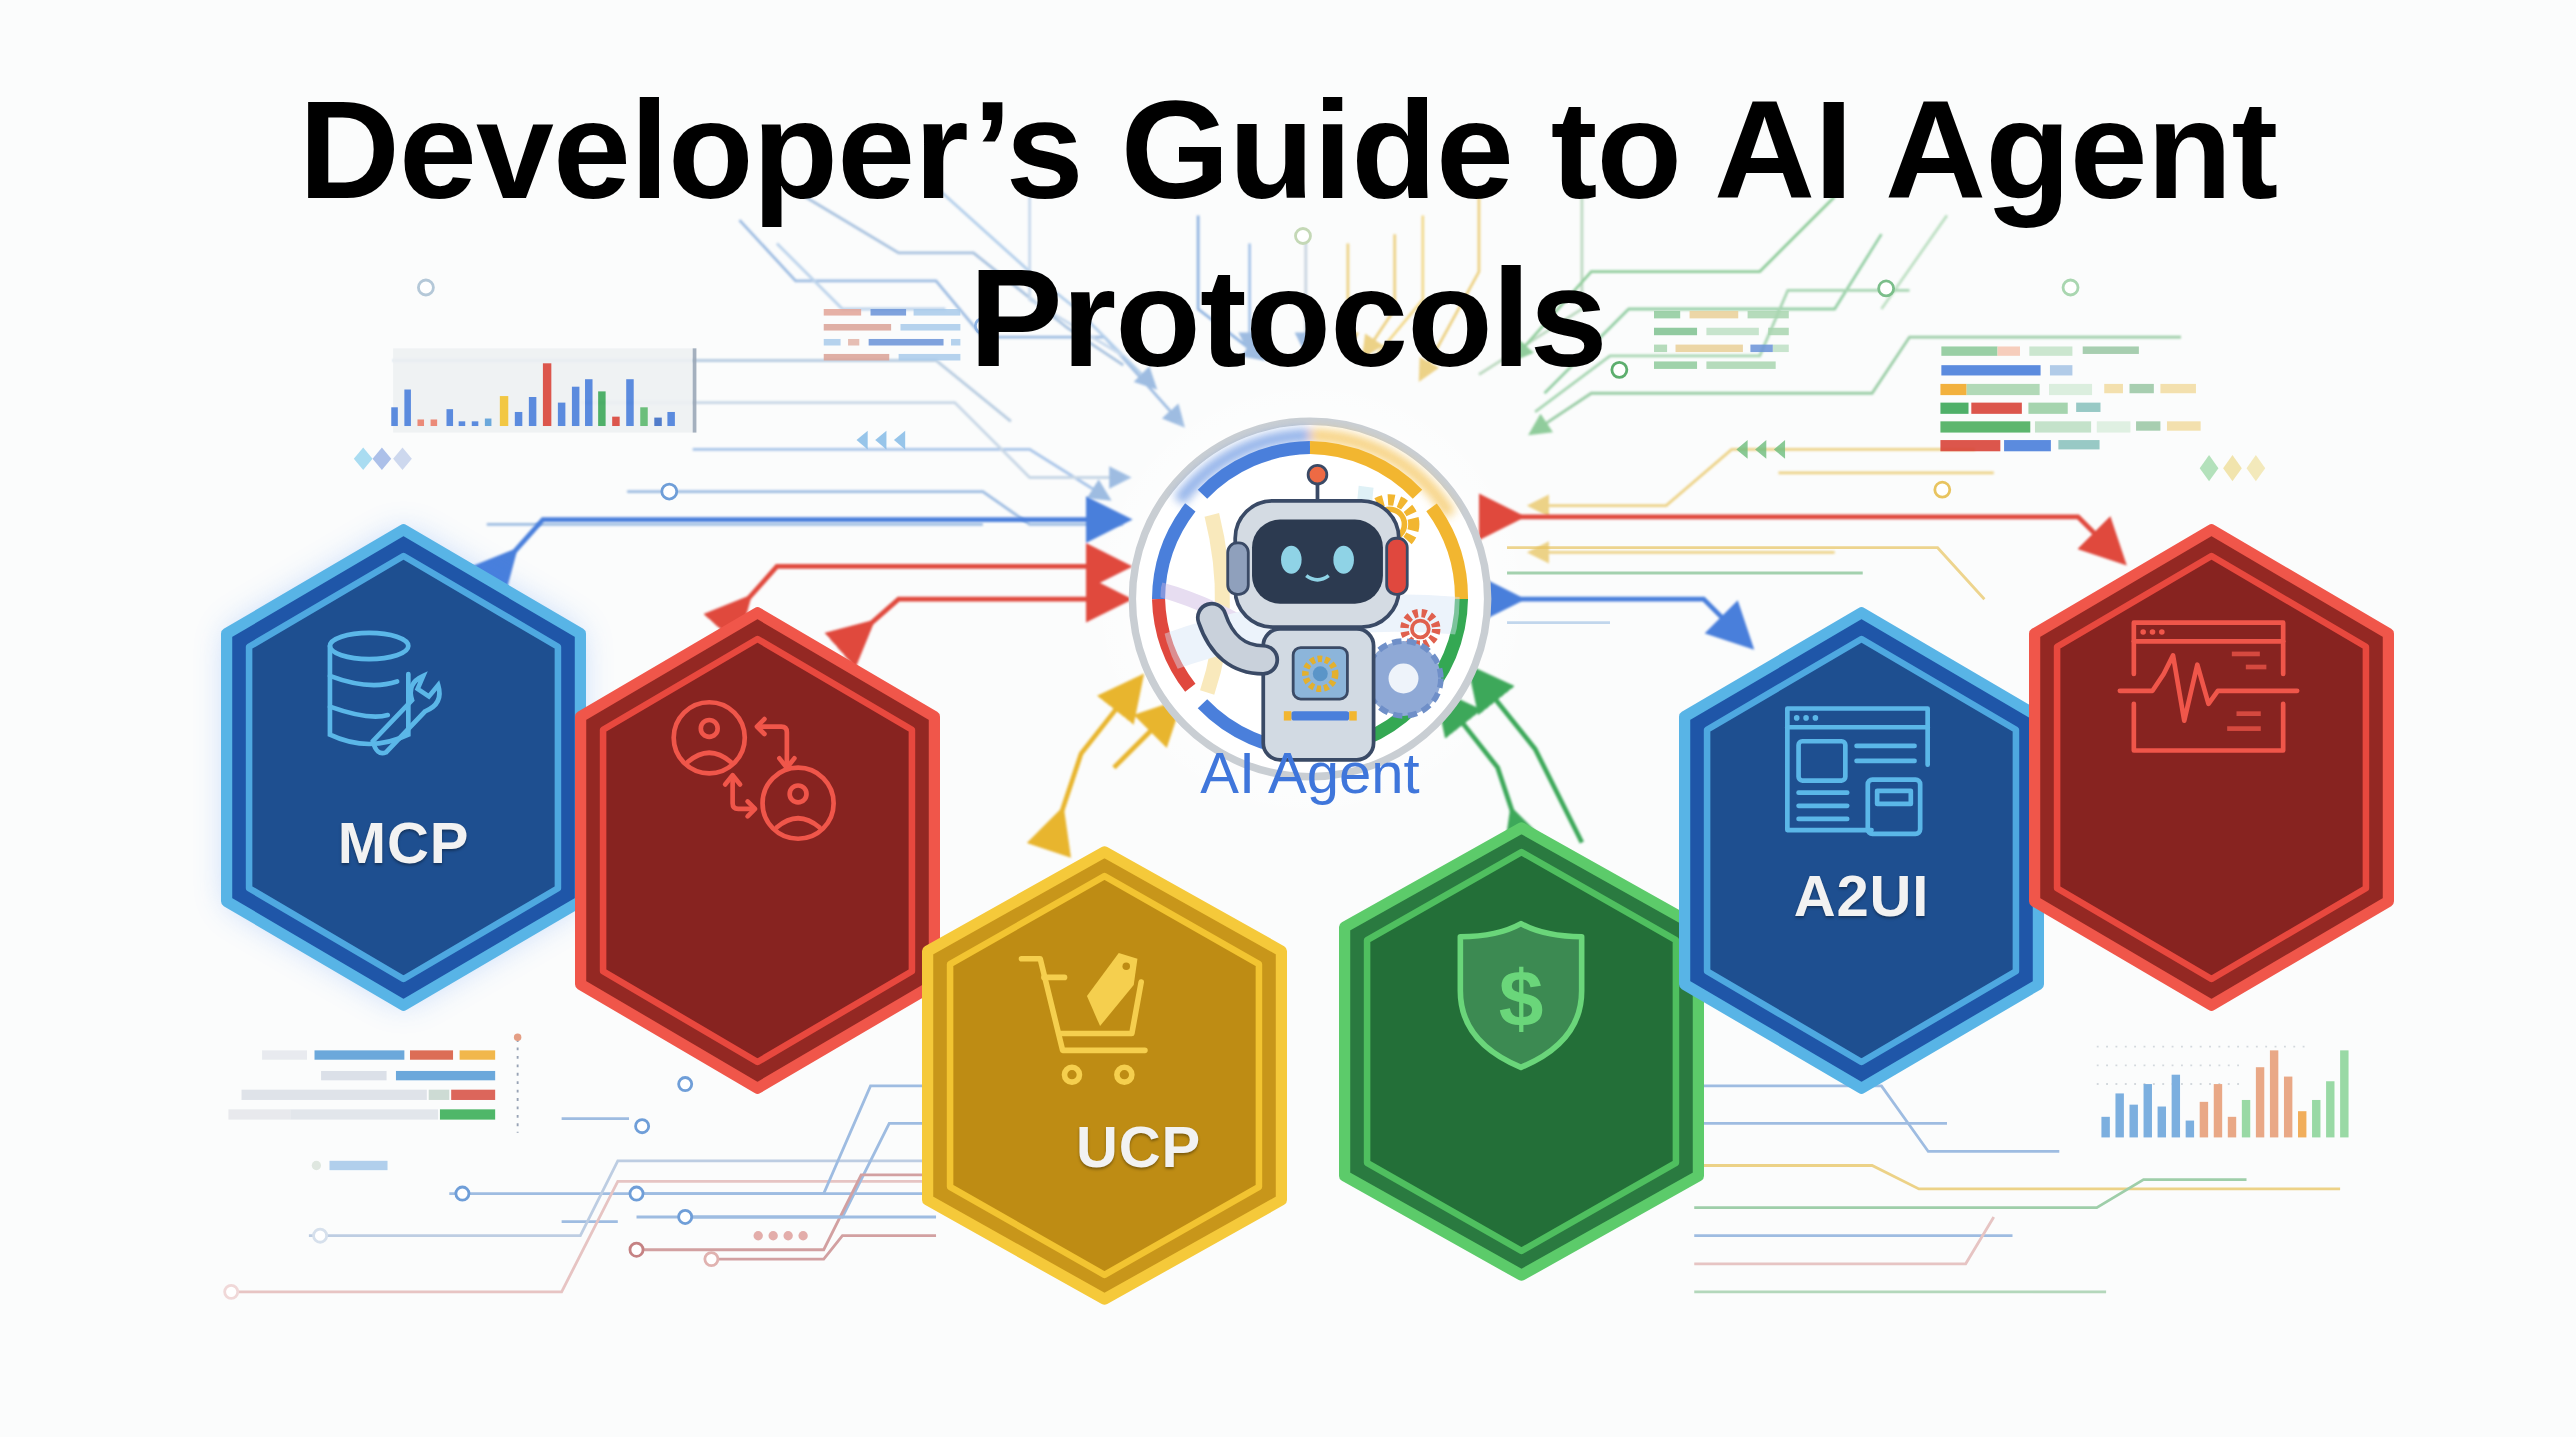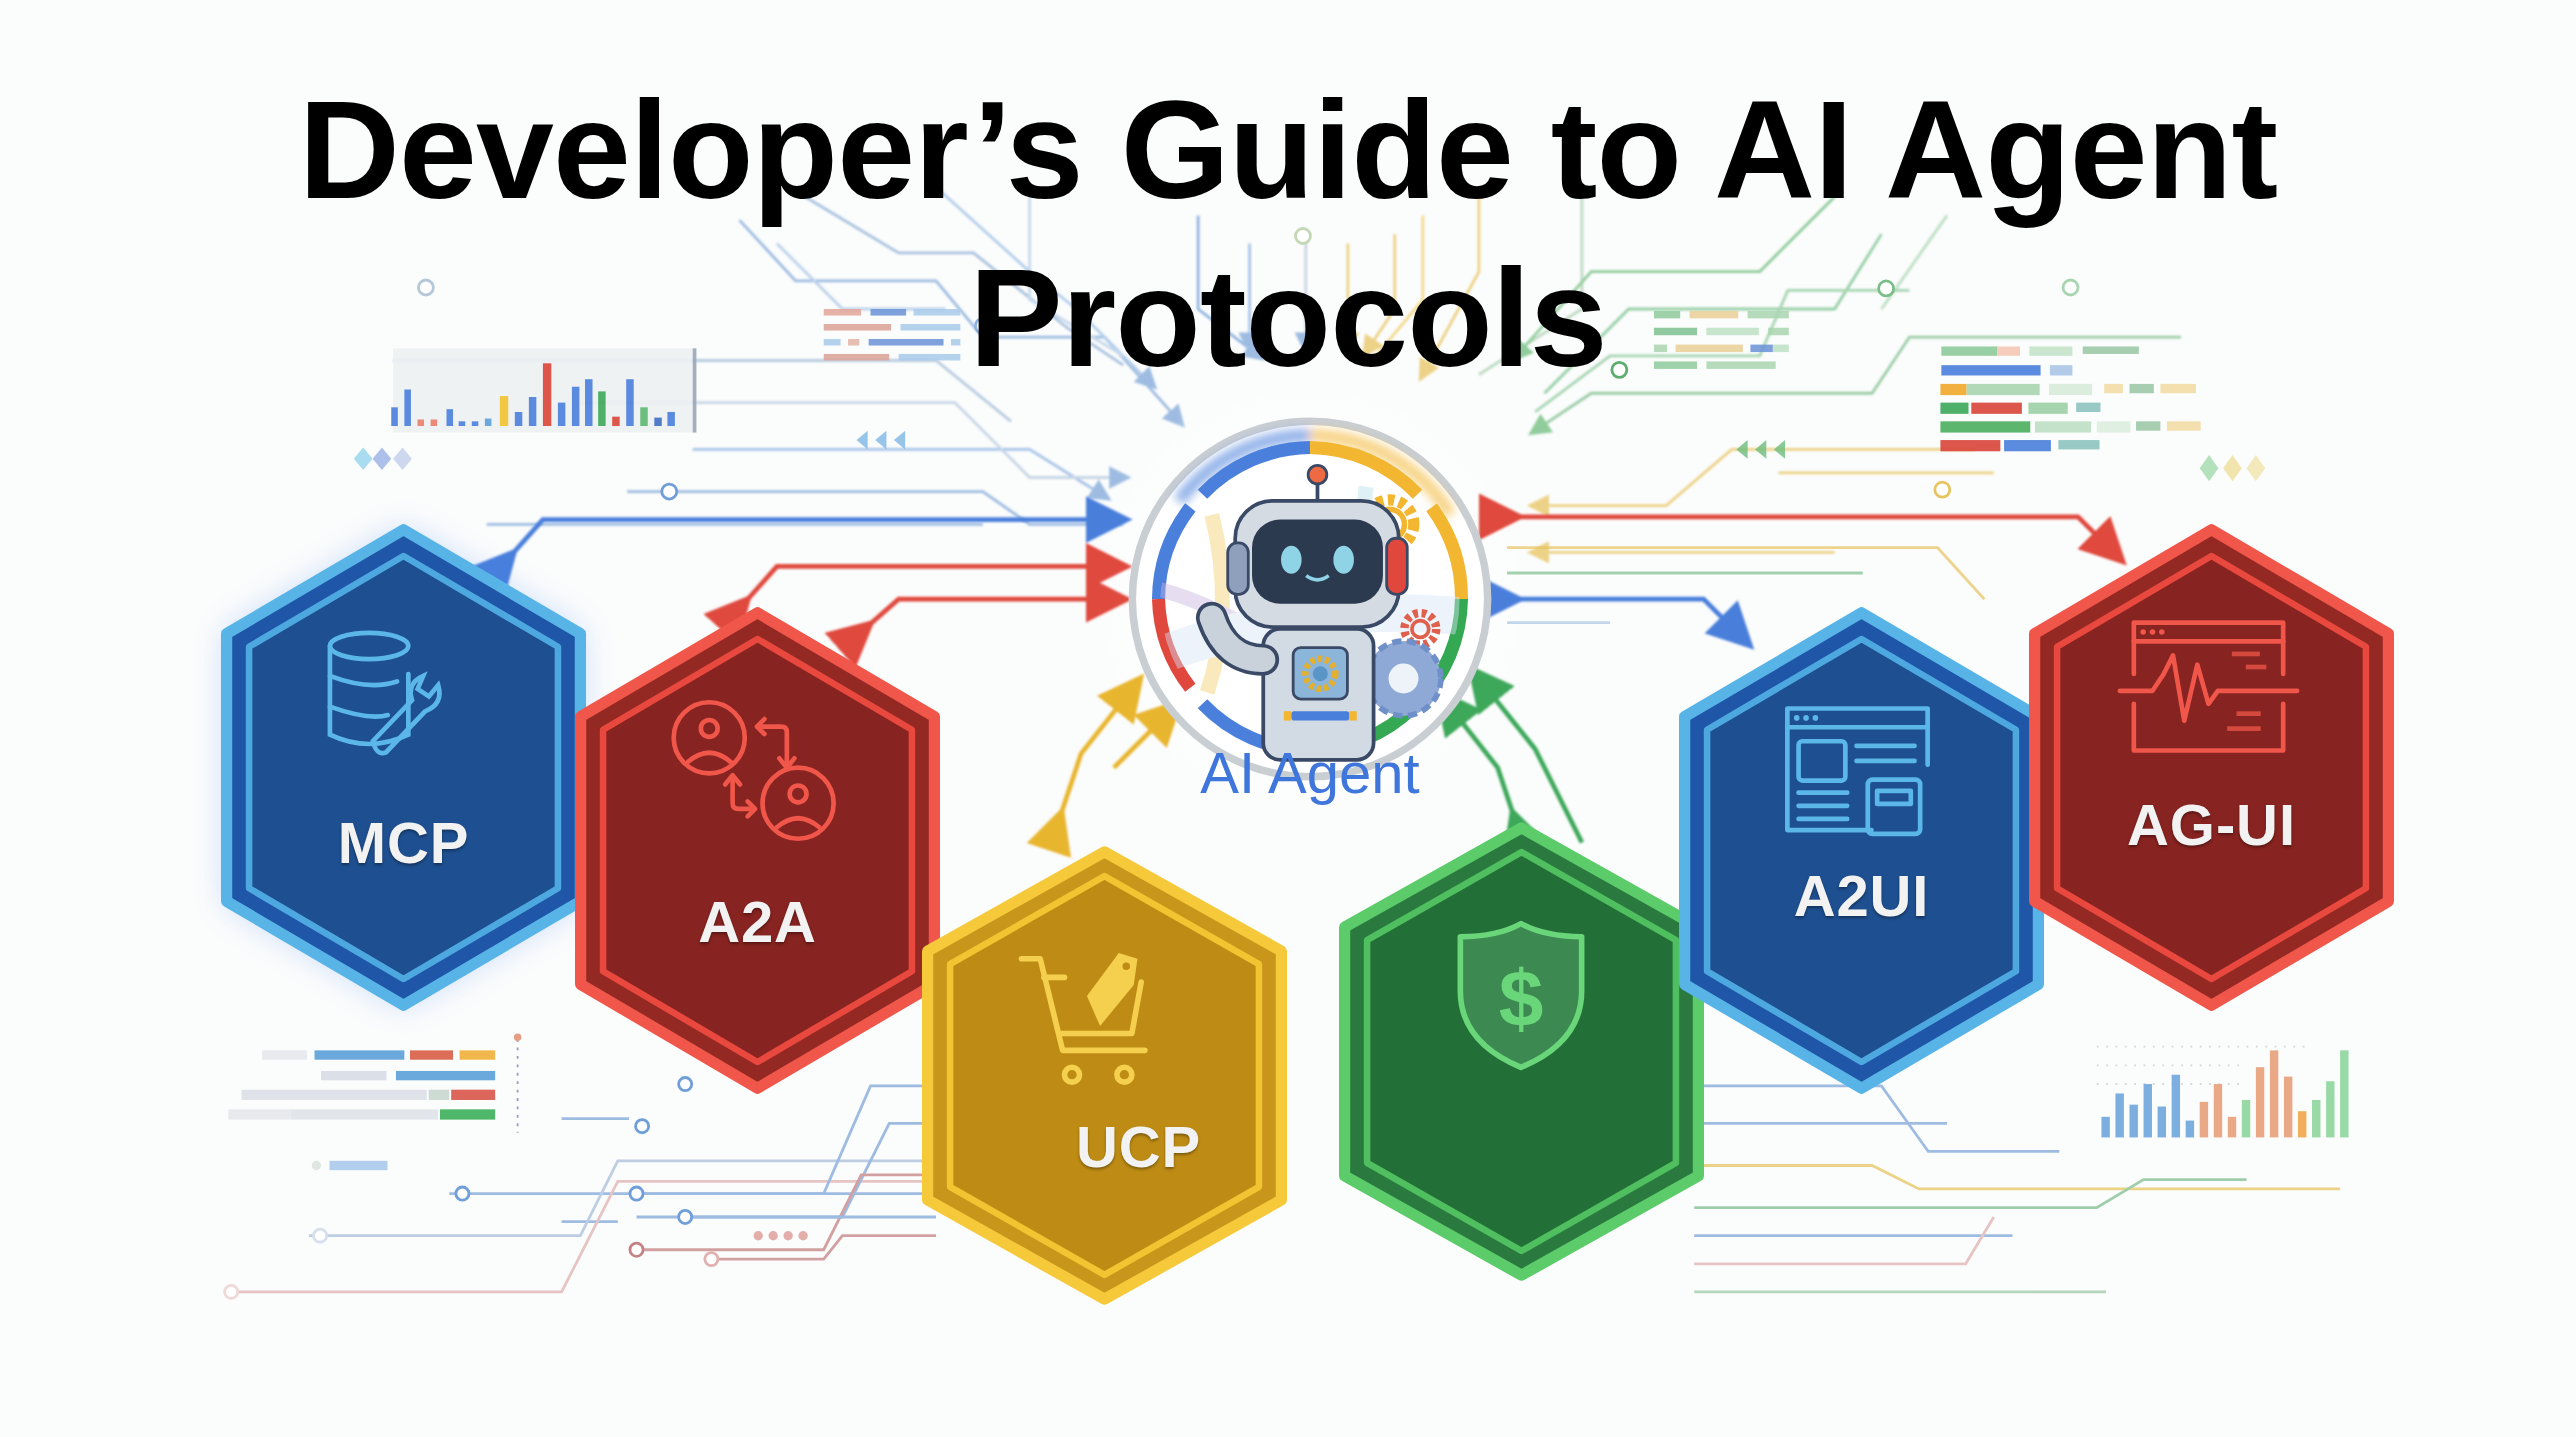--- a/index.html
+++ b/index.html
@@ -418,21 +418,20 @@
       <circle cx="140" cy="110" r="9"></circle>
       <path d="M117 146 Q140 126 163 146"></path>
       <path d="M98 38 L122 38 Q128 38 128 44 L128 78"></path>
       <path d="M104 30 L96 38 L104 46"></path>
       <path d="M120 72 L128 82 L136 72"></path>
       <path d="M70 92 L70 120 Q70 126 76 126 L92 126"></path>
       <path d="M62 100 L70 90 L78 100"></path>
       <path d="M86 118 L94 126 L86 134"></path>
     </g>
   </svg>
-  <div class="label" style="top:281px;">A2A</div>
 </div>
 
 <div class="hex" style="left:922px;top:846px;width:433px;height:459px;">
   <svg width="365" height="459" viewBox="0 0 390 490">
     <path d="M195 6 L384 112 L384 378 L195 484 L6 378 L6 112 Z" fill="#C8961A" stroke="#F5C93A" stroke-width="12" stroke-linejoin="round"></path>
     <path d="M195 32 L360 126 L360 364 L195 458 L30 364 L30 126 Z" fill="#BE8C14" stroke="#F2C431" stroke-width="7" stroke-linejoin="round"></path>
   </svg>
   <svg width="159" height="159" viewBox="0 0 170 170" style="position:absolute;left:92px;top:94px;">
     <g fill="none" stroke="#F5CF4E" stroke-width="6" stroke-linecap="round" stroke-linejoin="round">
       <path d="M8 20 L28 20 L52 118 L140 118"></path>
@@ -502,15 +501,14 @@
         <circle cx="40" cy="15" r="3"></circle>
         <circle cx="50" cy="15" r="3"></circle>
       </g>
     <g fill="#F0564A" opacity="0.75">
       <rect x="125" y="36" width="30" height="5"></rect>
         <rect x="140" y="50" width="22" height="5"></rect>
       <rect x="130" y="100" width="26" height="5"></rect>
         <rect x="120" y="116" width="36" height="5"></rect>
     </g>
   </svg>
-  <div class="label" style="top:267px;">AG-UI</div>
 </div>
 
 
 </body></html>

